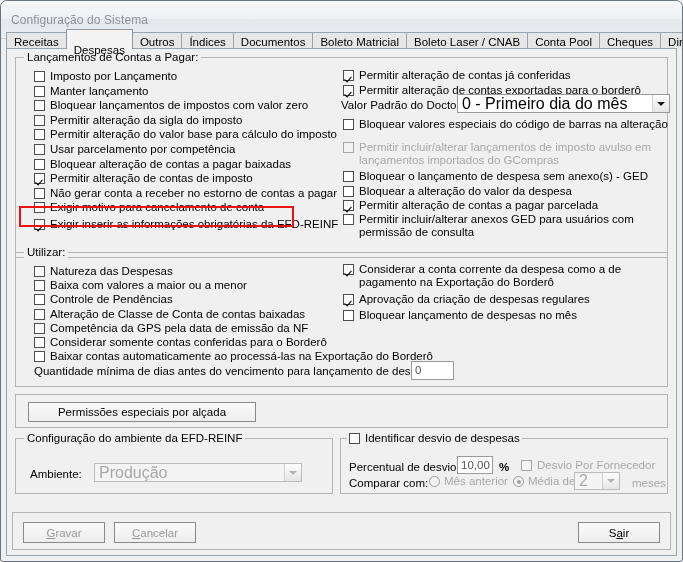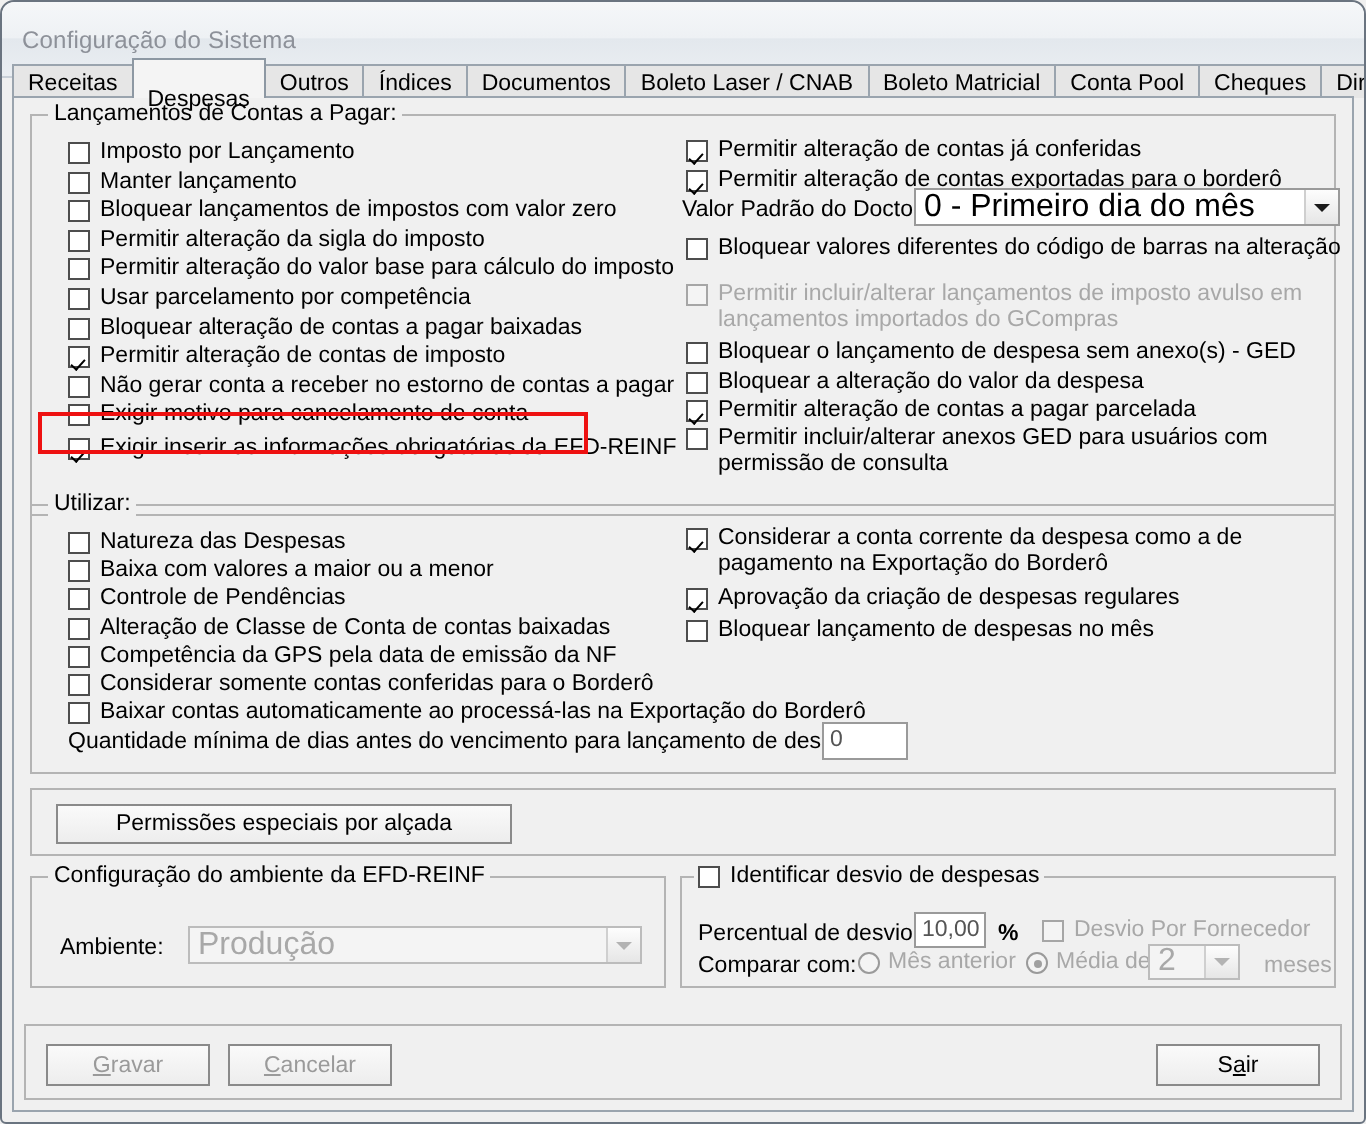--- a/index.html
+++ b/index.html
@@ -174,22 +174,22 @@
   <div class="titlebar">
     <div class="ttl">Configuração do Sistema</div>
   </div>
 
   <div class="tabstrip" id="tabstrip">
       <div class="tab"><span>Receitas</span></div>
       <div class="tab active"><span>Despesas</span></div>
       <div class="tab"><span>Outros</span></div>
       <div class="tab"><span>Índices</span></div>
       <div class="tab"><span>Documentos</span></div>
+      <div class="tab"><span>Boleto Matricial</span></div>
       <div class="tab"><span>Boleto Laser / CNAB</span></div>
-      <div class="tab"><span>Boleto Matricial</span></div>
       <div class="tab"><span>Conta Pool</span></div>
       <div class="tab"><span>Cheques</span></div>
       <div class="tab"><span>Diretórios</span></div>
     </div>
 
   <div class="tabpage">
 
     <div class="group" style="left:8px;top:8px;right:8px;height:201px;">
       <div class="legend">Lançamentos de Contas a Pagar:</div>
       <div id="lanc-left">
@@ -253,21 +253,21 @@
       <div class="lab" style="left:325px;top:41px;">Valor Padrão do Docto.</div>
       <div class="combo" style="left:441px;top:36px;width:213px;height:19px;">
         <div class="val">0 - Primeiro dia do mês</div>
         <div class="arrow">
             <i></i>
           </div>
       </div>
 
       <div class="cb" id="cb-bloq-valores" style="left:327px;top:60px;">
           <span class="box"></span>
-          <span class="lbl">Bloquear valores diferentes do código de barras na alteração</span>
+          <span class="lbl">Bloquear valores especiais do código de barras na alteração</span>
         </div>
 
       <div class="cb wrap disabled" id="cb-gcompras" style="left:327px;top:83px;width:320px;">
           <span class="box"></span>
           <span class="lbl">Permitir incluir/alterar lançamentos de imposto avulso em<br>lançamentos importados do GCompras</span>
         </div>
 
       <div id="lanc-right-bottom">
           <div class="cb" style="left: 327px; top: 112px;">
             <span class="box"></span>
@@ -343,21 +343,21 @@
 
     <div class="panel" style="left:8px;top:345px;right:8px;height:34px;">
       <div class="btn" style="left:12px;top:7px;width:228px;height:20px;">
         <span>Permissões especiais por alçada</span>
       </div>
     </div>
 
     <div class="group" style="left:8px;top:389px;width:318px;height:56px;">
       <div class="legend">Configuração do ambiente da EFD-REINF</div>
       <div class="lab" style="left:14px;top:29px;">Ambiente:</div>
-      <div class="combo dis" style="left:78px;top:24px;width:227px;height:19px;gap:45px;">
+      <div class="combo dis" style="left:78px;top:24px;width:208px;height:19px;gap:45px;">
         <div class="val">Produção</div>
         <div class="arrow">
             <i></i>
           </div>
       </div>
     </div>
 
     <div class="group" style="left:333px;top:389px;right:8px;height:56px;">
       <div class="legend" style="left:6px;padding:0 2px;">
         <span class="cb" id="cb-desvio" style="position:relative;left:0;top:0;">

